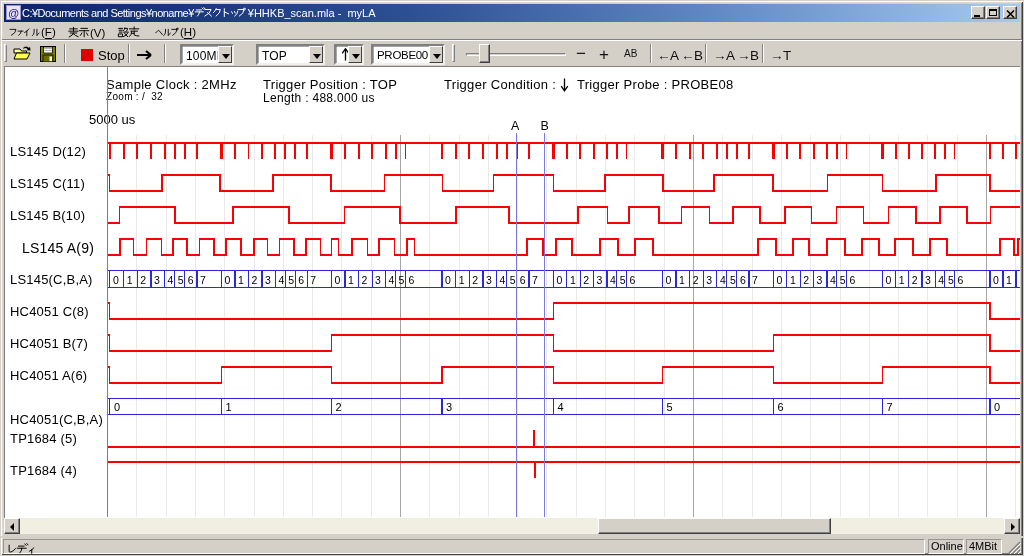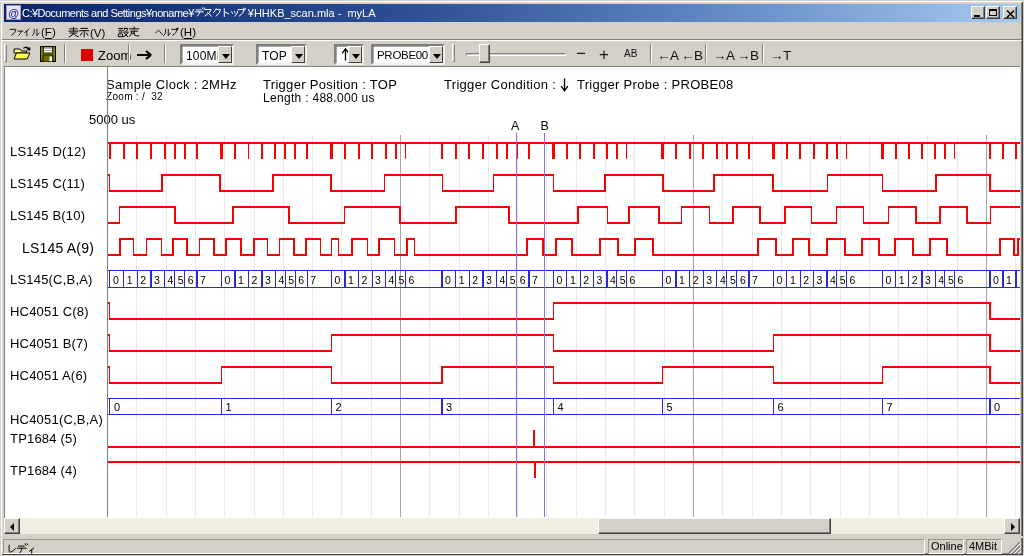--- a/index.html
+++ b/index.html
@@ -116,32 +116,32 @@
 <svg class="abs" style="left:40px;top:46px" width="16" height="16" viewBox="0 0 16 16">
  <rect x="0.5" y="0.5" width="15" height="15" fill="#808000" stroke="#000"></rect>
  <rect x="3.5" y="1" width="9" height="6" fill="#fff" stroke="#000" stroke-width="0.8"></rect>
  <rect x="4.2" y="2" width="7.6" height="1" fill="#b0b0b0"></rect>
  <rect x="4.2" y="4" width="7.6" height="1" fill="#b0b0b0"></rect>
  <rect x="3" y="9" width="10" height="7" fill="#6b6b00" stroke="#000" stroke-width="0.8"></rect>
  <rect x="9.5" y="10.5" width="2.5" height="4.5" fill="#fff"></rect>
 </svg>
 <div class="etchv" style="left:64px;top:44px;height:19px"></div>
 <div class="abs" style="left:81px;top:49px;width:12px;height:12px;background:#e00000"></div>
-<div class="abs" style="left:98px;top:48px;font-size:13px">Zoom</div>
+<div class="abs" style="left:98px;top:48px;font-size:13px">Stop</div>
 <div class="etchv" style="left:128px;top:44px;height:19px"></div>
 <svg class="abs" style="left:137px;top:50px" width="20" height="10">
     <path d="M0,5H14M14,5L9,1M14,5L9,9" stroke="#000" stroke-width="2.2" fill="none"></path>
   </svg>
 <div class="etchv" style="left:164px;top:44px;height:19px"></div>
 
 <div class="combo" style="left:180px;width:54px">
     <span>100MHz</span>
     <div class="drop"></div>
   </div>
-<div class="combo" style="left:256px;width:51px">
+<div class="combo" style="left:256px;width:69px">
     <span>TOP</span>
     <div class="drop"></div>
   </div>
 <div class="combo" style="left:334px;width:30px">
     <span style="left:5px;top:2px"><svg width="9" height="13">
         <path d="M4.5,12.5V1.5M1.2,5.3L4.5,0.7L7.8,5.3" stroke="#000" stroke-width="1.3" fill="none"></path>
       </svg></span>
     <div class="drop"></div>
   </div>
 <div class="combo" style="left:371px;width:74px">

